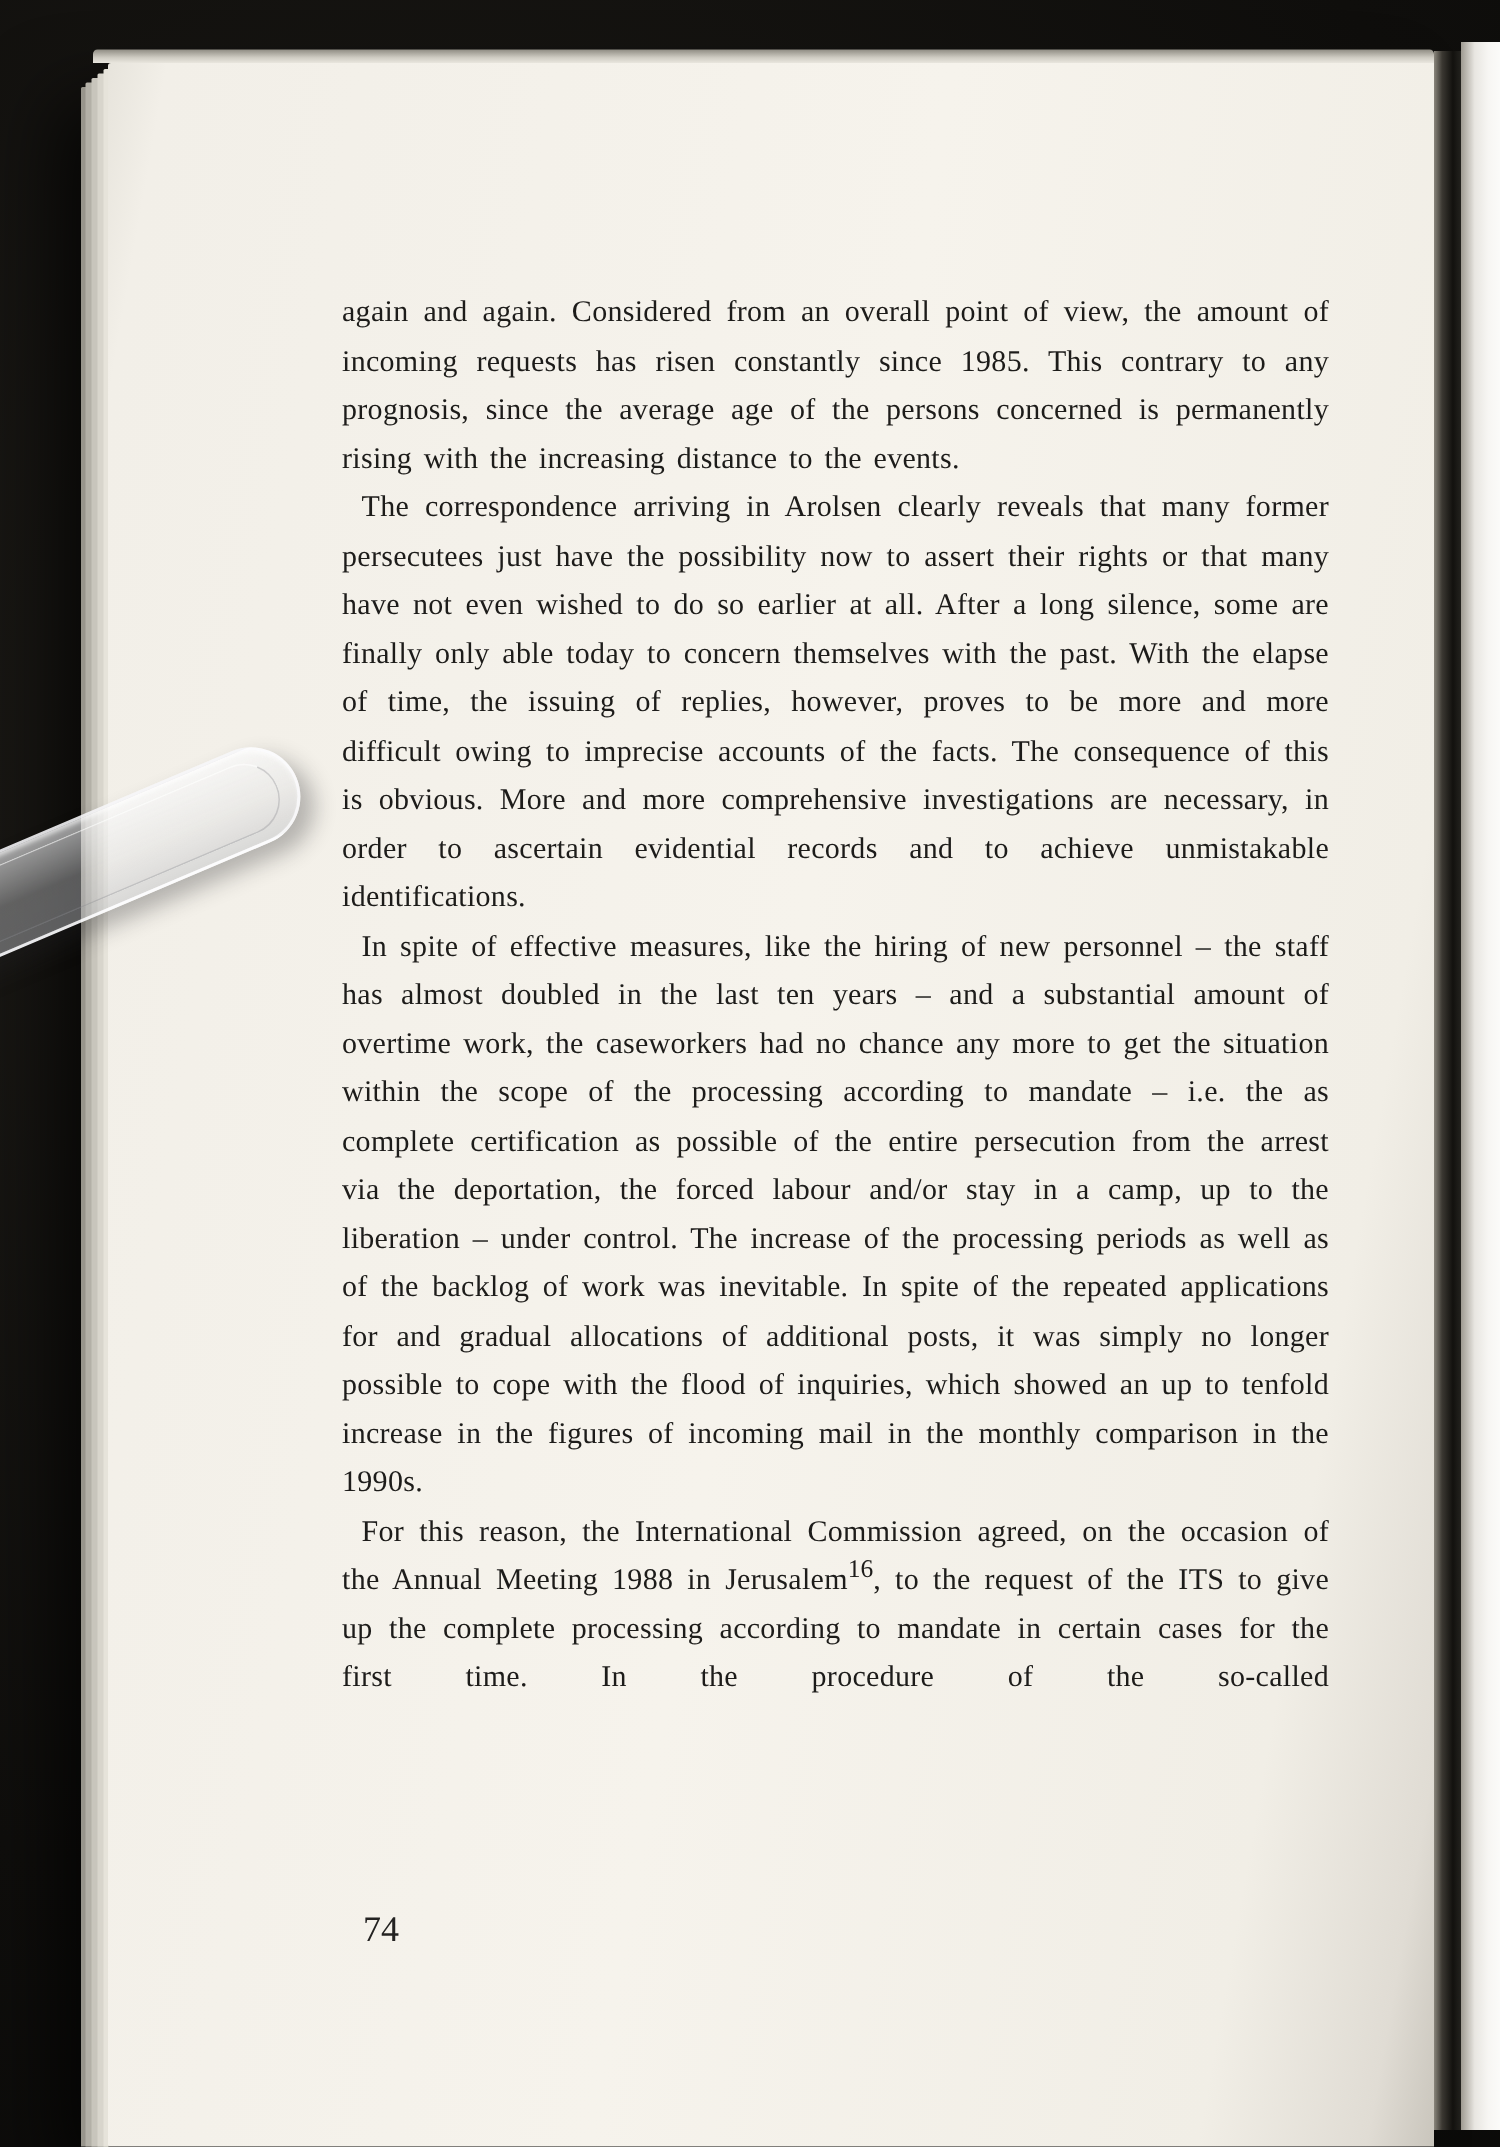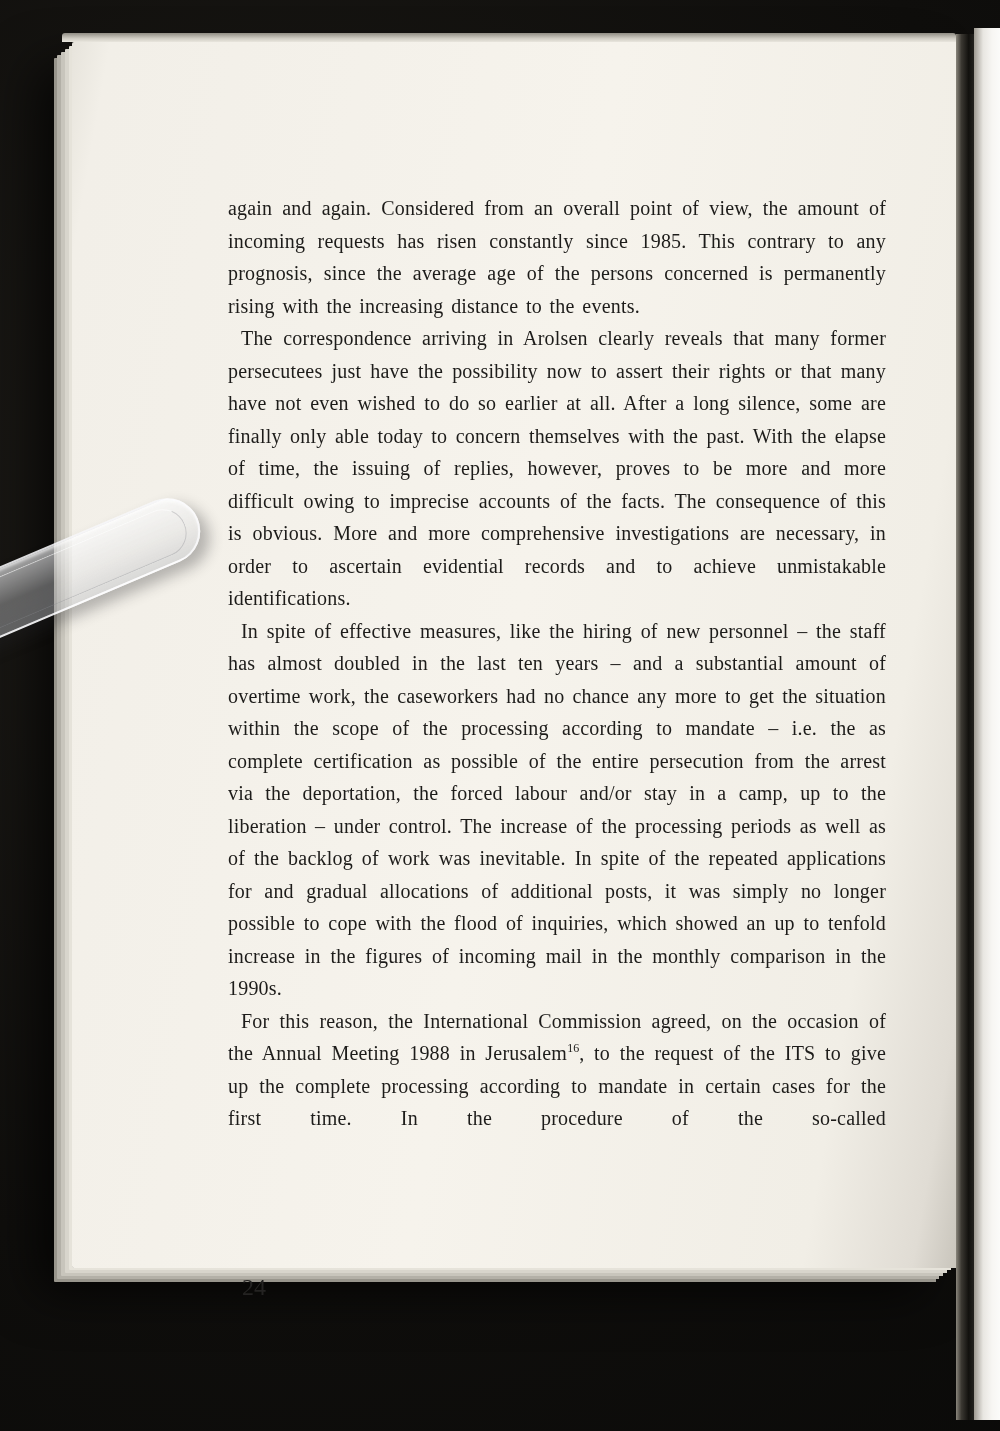--- a/index.html
+++ b/index.html
@@ -9,21 +9,21 @@
     overflow:hidden;
     font-family:"Liberation Serif", serif;
     background:#0c0b0a;
   }
   .scene {
     position:absolute; inset:0;
     background: radial-gradient(140% 100% at 30% 35%, #1d1b17 0%, #0f0e0c 55%, #080807 100%);
   }
   
   .main-page {
-    position:absolute; left:72px; top:42px; width:884px; height:1226px;
+    position:absolute; left:72px; top:42px; width:884px; height:1390px;
     background: linear-gradient(100deg, #e7e4dc 0%, #f2efe8 3.5%, #f6f3ec 50%, #f1eee6 86%, #e0dcd4 96%, #c9c5bc 100%);
     box-shadow:
       -4px 3px 0 -1px #e6e3da,
       -8px 6px 0 -1px #d8d5cc,
       -12px 9px 0 -1px #c8c5bc,
       -16px 12px 0 -1px #b3b0a7,
       -19px 15px 0 -1px #98958c,
       -34px 24px 50px rgba(0,0,0,0.72);
     border-radius:2px 0 0 2px;
     font-family:Liberation Serif, serif;
@@ -64,39 +64,39 @@
     position:absolute; left:156px; top:150px; width:658px;
     font-size:20px; line-height:32.5px;
     color:#1d1c1a;
     text-align:justify;
     letter-spacing:0.2px; word-spacing:2.5px;
     hyphens:none;
   }
   .para { margin:0; }
   .para.indent { text-indent:13px; }
   .para.continues { text-align-last:justify; }
-  sup.fnref { font-size:12px; line-height:0; vertical-align:super; letter-spacing:0; }
+  sup.fnref { font-size:17px; line-height:0; vertical-align:super; letter-spacing:0; }
   .page-number {
     position:absolute; left:170px; top:1232px;
     font-size:24px; color:#242322;
   }
 </style>
 </head>
 <body>
 
 <div class="scene">
 
   <div class="main-page">
     <div class="text-block">
         <p class="para"><span>again and again. Considered from an overall point of view, the amount of incoming requests has risen constantly since 1985. This contrary to any prognosis, since the average age of the persons concerned is permanently rising with the increasing distance to the events.</span></p>
         <p class="para indent"><span>The correspondence arriving in Arolsen clearly reveals that many former persecutees just have the possibility now to assert their rights or that many have not even wished to do so earlier at all. After a long silence, some are finally only able today to concern themselves with the past. With the elapse of time, the issuing of replies, however, proves to be more and more difficult owing to imprecise accounts of the facts. The consequence of this is obvious. More and more comprehensive investigations are necessary, in order to ascertain evidential records and to achieve unmistakable identifications.</span></p>
         <p class="para indent"><span>In spite of effective measures, like the hiring of new personnel – the staff has almost doubled in the last ten years – and a substantial amount of overtime work, the caseworkers had no chance any more to get the situation within the scope of the processing according to mandate – i.e. the as complete certification as possible of the entire persecution from the arrest via the deportation, the forced labour and/or stay in a camp, up to the liberation – under control. The increase of the processing periods as well as of the backlog of work was inevitable. In spite of the repeated applications for and gradual allocations of additional posts, it was simply no longer possible to cope with the flood of inquiries, which showed an up to tenfold increase in the figures of incoming mail in the monthly comparison in the 1990s.</span></p>
         <p class="para indent continues"><span>For this reason, the International Commission agreed, on the occasion of the Annual Meeting 1988 in Jerusalem</span><sup class="fnref">16</sup><span>, to the request of the ITS to give up the complete processing according to mandate in certain cases for the first time. In the procedure of the so-called</span></p>
       </div>
-    <div class="page-number">24</div>
+    <div class="page-number">74</div>
   </div>
 
   <div class="gutter"></div>
   <div class="adjacent-page"></div>
 
   <div class="bookmark"></div>
 
 </div>
 
 </body></html>

